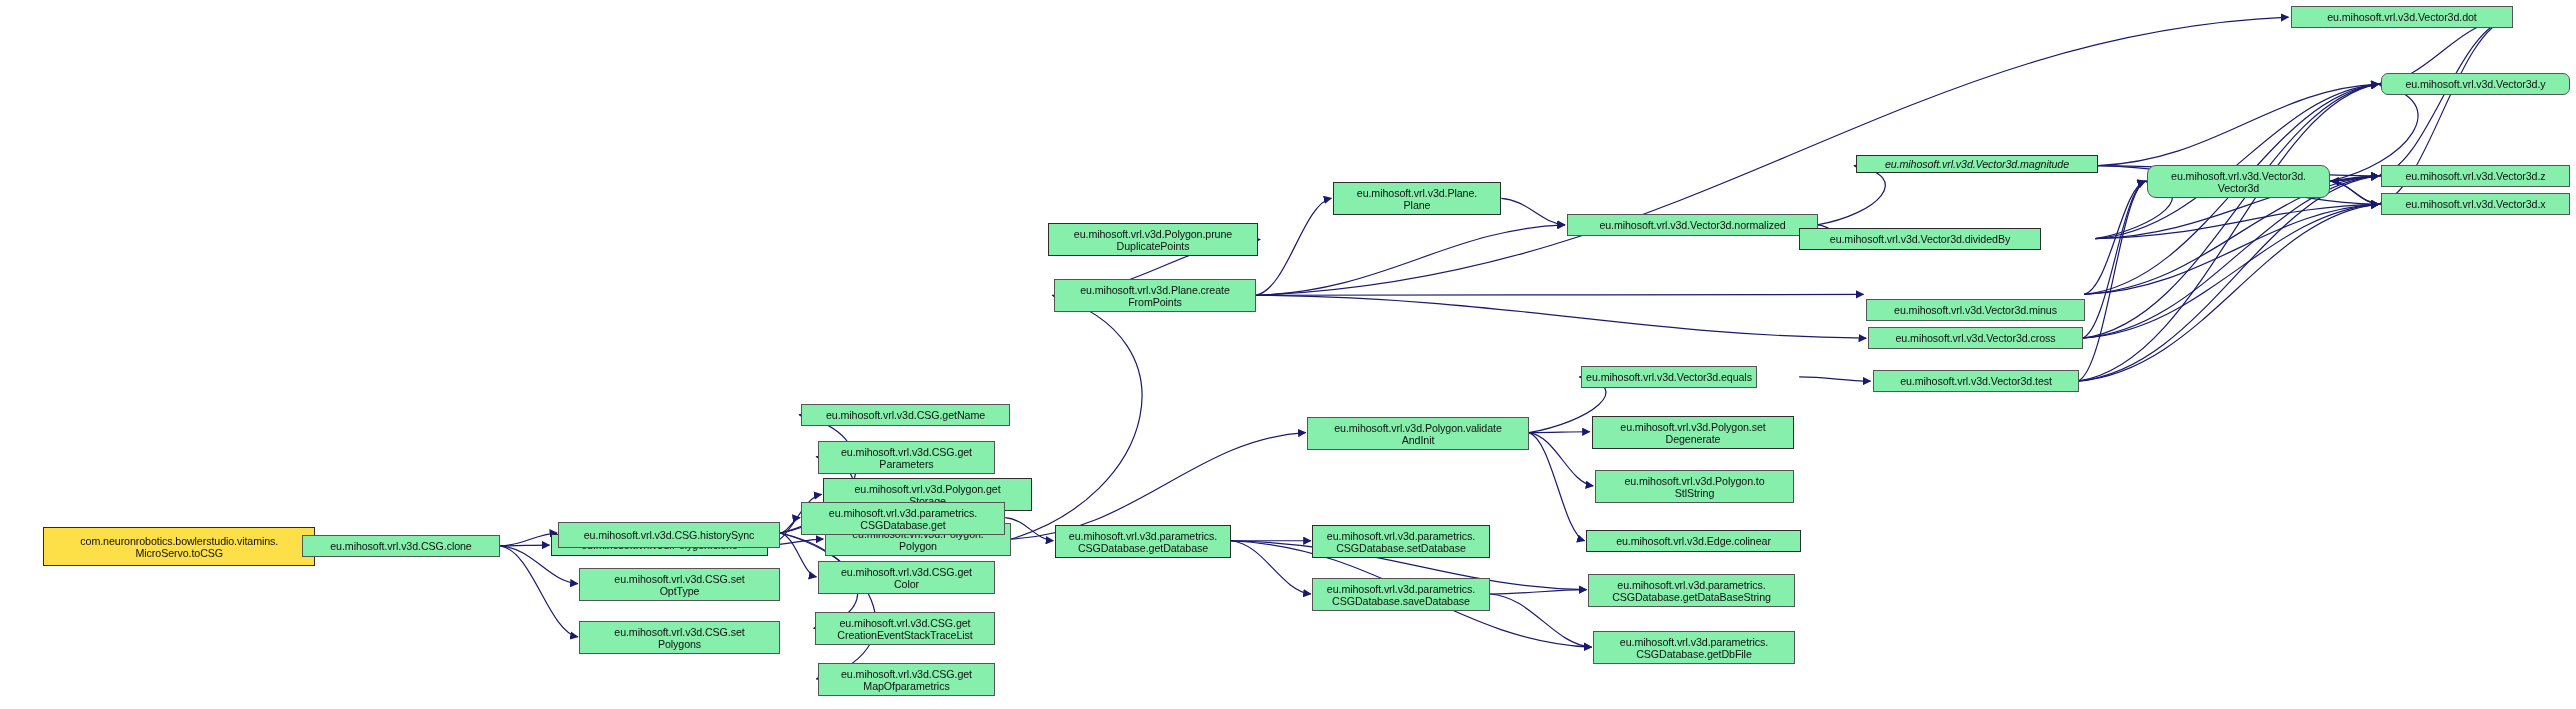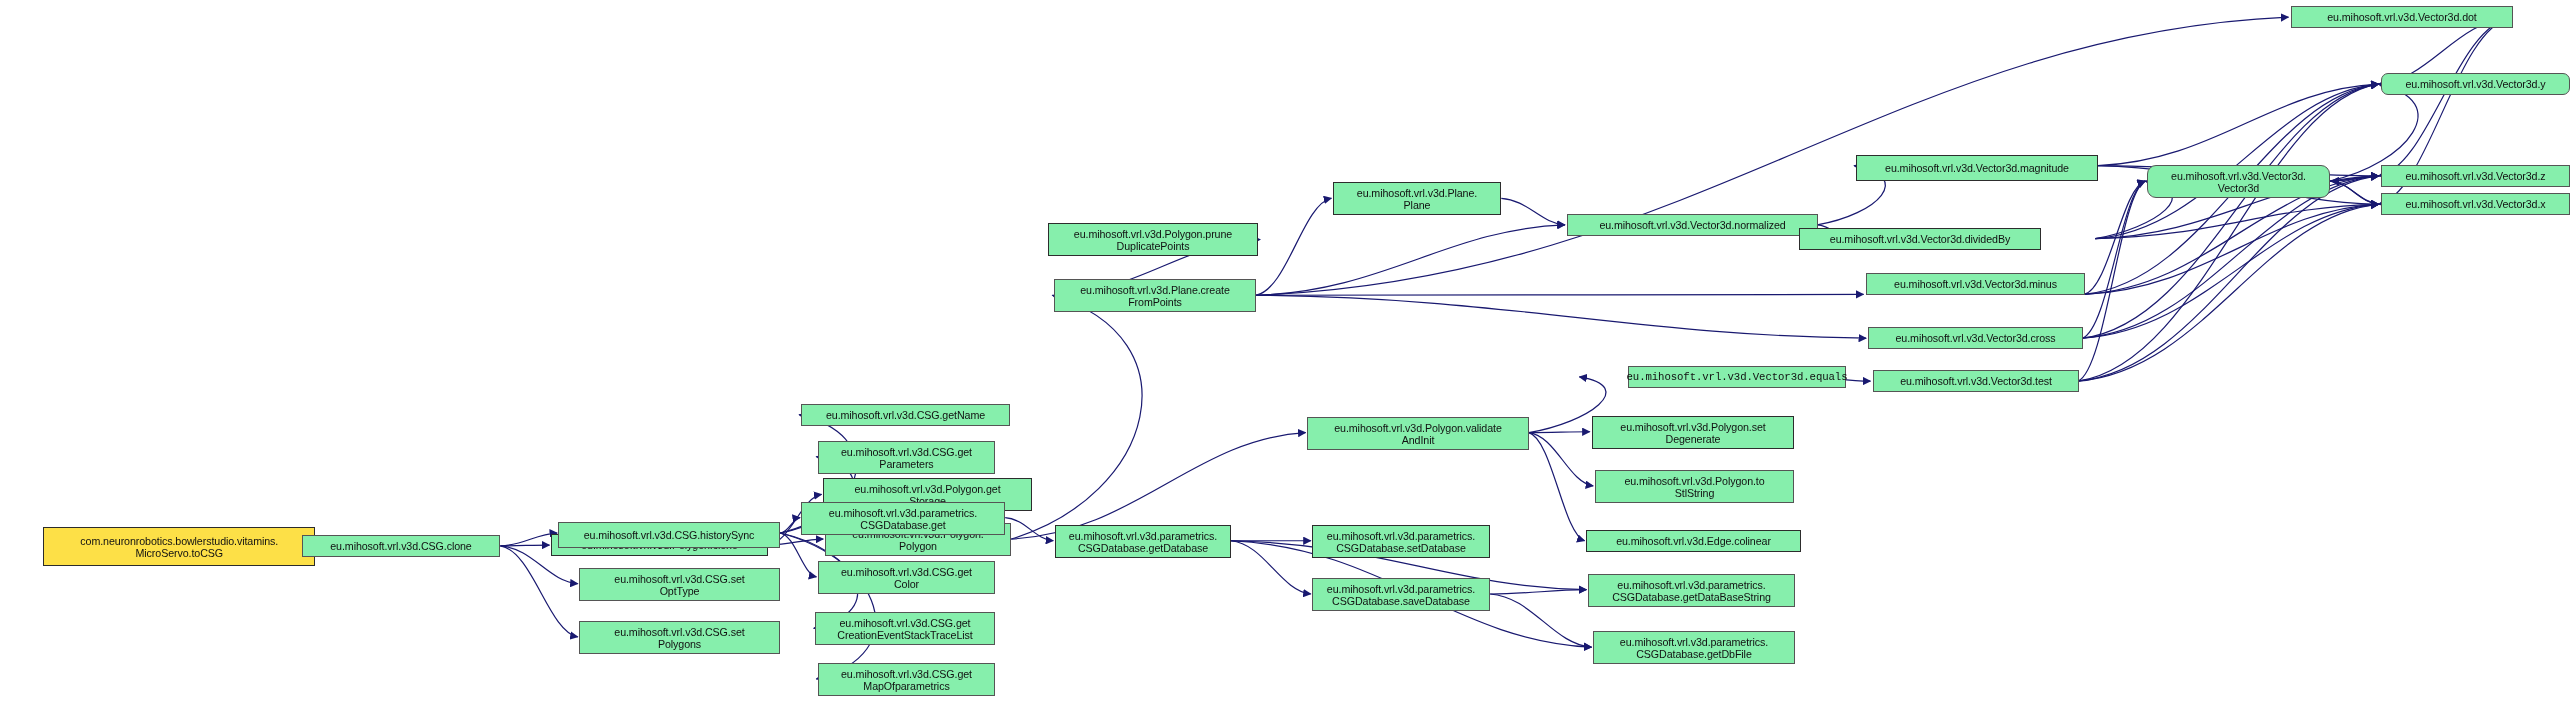--- a/index.html
+++ b/index.html
@@ -154,38 +154,38 @@
       <div class="node" style="left: 1048px; top: 223px; width: 210px; height: 33px;">eu.mihosoft.vrl.v3d.Polygon.prune
 DuplicatePoints</div>
       <div class="node thick" style="left: 1054px; top: 279px; width: 202px; height: 33px;">eu.mihosoft.vrl.v3d.Plane.create
 FromPoints</div>
       <div class="node thick" style="left: 1307px; top: 417px; width: 222px; height: 33px;">eu.mihosoft.vrl.v3d.Polygon.validate
 AndInit</div>
       <div class="node" style="left: 1055px; top: 525px; width: 176px; height: 33px;">eu.mihosoft.vrl.v3d.parametrics.
 CSGDatabase.getDatabase</div>
       <div class="node" style="left: 1333px; top: 182px; width: 168px; height: 33px;">eu.mihosoft.vrl.v3d.Plane.
 Plane</div>
-      <div class="node thick" style="left: 1628px; top: 366px; width: 218px; height: 22px; font-family: Liberation Mono, monospace;">eu.mihosoft.vrl.v3d.Vector3d.equals</div>
+      <div class="node thick" style="left: 1581px; top: 366px; width: 176px; height: 22px;">eu.mihosoft.vrl.v3d.Vector3d.equals</div>
       <div class="node" style="left: 1592px; top: 416px; width: 202px; height: 33px;">eu.mihosoft.vrl.v3d.Polygon.set
 Degenerate</div>
       <div class="node thick" style="left: 1595px; top: 470px; width: 199px; height: 33px;">eu.mihosoft.vrl.v3d.Polygon.to
 StlString</div>
       <div class="node" style="left: 1586px; top: 530px; width: 215px; height: 22px;">eu.mihosoft.vrl.v3d.Edge.colinear</div>
       <div class="node" style="left: 1312px; top: 525px; width: 178px; height: 33px;">eu.mihosoft.vrl.v3d.parametrics.
 CSGDatabase.setDatabase</div>
       <div class="node thick" style="left: 1312px; top: 578px; width: 178px; height: 33px;">eu.mihosoft.vrl.v3d.parametrics.
 CSGDatabase.saveDatabase</div>
       <div class="node thick" style="left: 1588px; top: 574px; width: 207px; height: 33px;">eu.mihosoft.vrl.v3d.parametrics.
 CSGDatabase.getDataBaseString</div>
       <div class="node thick" style="left: 1593px; top: 631px; width: 202px; height: 33px;">eu.mihosoft.vrl.v3d.parametrics.
 CSGDatabase.getDbFile</div>
       <div class="node thick" style="left: 1567px; top: 214px; width: 251px; height: 22px;">eu.mihosoft.vrl.v3d.Vector3d.normalized</div>
-      <div class="node" style="left: 1856px; top: 155px; width: 242px; height: 26px;">eu.mihosoft.vrl.v3d.Vector3d.magnitude</div>
+      <div class="node" style="left: 1856px; top: 155px; width: 242px; height: 18px; font-style: italic;">eu.mihosoft.vrl.v3d.Vector3d.magnitude</div>
       <div class="node" style="left: 1799px; top: 228px; width: 242px; height: 22px;">eu.mihosoft.vrl.v3d.Vector3d.dividedBy</div>
-      <div class="node thick" style="left: 1866px; top: 273px; width: 219px; height: 22px;">eu.mihosoft.vrl.v3d.Vector3d.minus</div>
+      <div class="node thick" style="left: 1866px; top: 299px; width: 219px; height: 22px;">eu.mihosoft.vrl.v3d.Vector3d.minus</div>
       <div class="node thick" style="left: 1868px; top: 327px; width: 215px; height: 22px;">eu.mihosoft.vrl.v3d.Vector3d.cross</div>
       <div class="node thick" style="left: 1873px; top: 370px; width: 206px; height: 22px;">eu.mihosoft.vrl.v3d.Vector3d.test</div>
       <div class="node thick" style="left: 2147px; top: 165px; width: 183px; height: 33px; border-radius: 9px;">eu.mihosoft.vrl.v3d.Vector3d.
 Vector3d</div>
       <div class="node thick" style="left: 2291px; top: 6px; width: 222px; height: 22px;">eu.mihosoft.vrl.v3d.Vector3d.dot</div>
       <div class="node thick" style="left: 2381px; top: 73px; width: 189px; height: 22px; border-radius: 7px;">eu.mihosoft.vrl.v3d.Vector3d.y</div>
       <div class="node thick" style="left: 2381px; top: 165px; width: 189px; height: 22px;">eu.mihosoft.vrl.v3d.Vector3d.z</div>
       <div class="node thick" style="left: 2381px; top: 193px; width: 189px; height: 22px;">eu.mihosoft.vrl.v3d.Vector3d.x</div>
     </div>
 </div>

